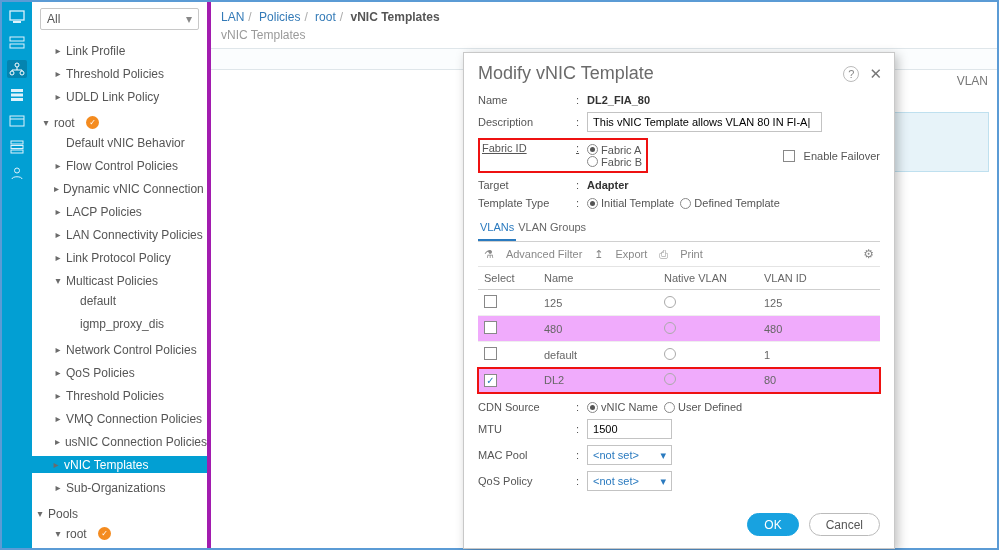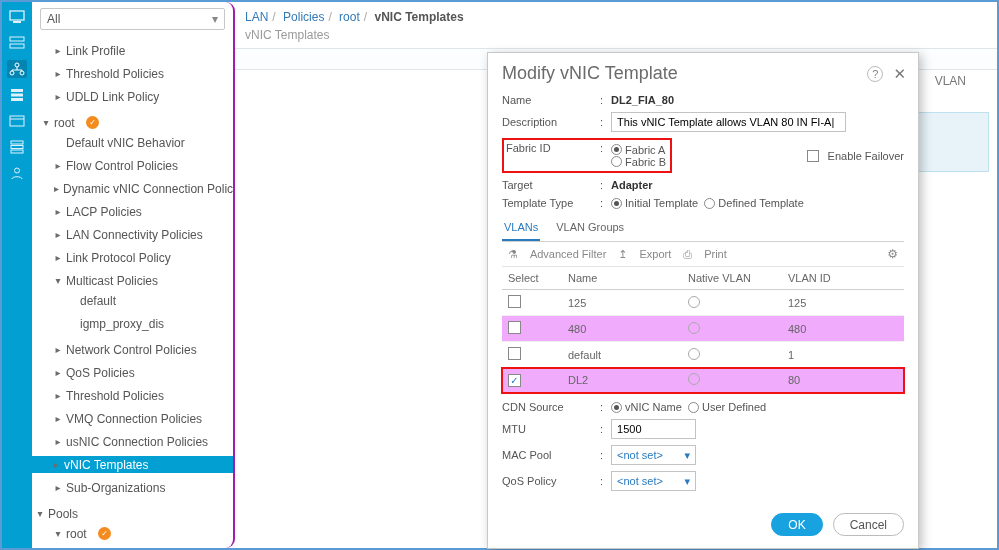--- a/index.html
+++ b/index.html
@@ -2,62 +2,62 @@
 <html><head>
 <meta charset="utf-8">
 <style>
   * { box-sizing: border-box; font-family: Arial, Helvetica, sans-serif; }
   body { margin:0; padding:0; background:#fff; width:999px; height:550px; overflow:hidden; font-size:12px; color:#555;}
   .frame { border:2px solid #5b9bd5; width:999px; height:550px; position:relative; display:flex;}
   .rail { width:30px; background:#029fd3; display:flex; flex-direction:column; align-items:center; padding-top:6px; gap:8px;}
   .rail .ico { width:20px; height:18px; display:flex; align-items:center; justify-content:center; color:#cfeaf5;}
   .rail .ico svg { display:block;}
   .rail .ico.sel { background:#0484b0; border-radius:2px;}
-  .tree { width:203px; border-right:2px solid #a21caf; overflow:hidden; background:#fff;border-radius:9px;}
+  .tree { width:179px; border-right:4px solid #a21caf; overflow:hidden; background:#fff;}
   .tree-top { padding:6px 8px;}
   .selectbox { border:1px solid #c8c8c8; border-radius:2px; height:22px; display:flex; align-items:center; justify-content:space-between; padding:0 6px; color:#555;}
   .selectbox .chev { color:#888;}
   .tree ul { list-style:none; margin:0; padding:0;}
   .tree li { padding:3px 0 3px 0; white-space:nowrap; color:#555; position:relative;}
   .row { display:flex; align-items:center; gap:4px; height:17px;}
   .caret { width:8px; text-align:center; color:#6b6b6b; font-size:10px; display:inline-block;}
   .lbl {}
   .tree li.active > .row { background:#029fd3; color:#fff; margin-left:-2px;}
   .badge-org { width:13px; height:13px; border-radius:50%; background:#f48b1f; display:inline-flex; align-items:center; justify-content:center;}
   .badge-org::after{content:"✓"; color:#fff; font-size:8px;}
   ul.d0 > li > .row { padding-left:10px; }
   ul.d1 > li > .row { padding-left:22px; }
   ul.d2 > li > .row { padding-left:36px; }
   .main { flex:1; position:relative; background:#fff;}
   .crumbs { padding:8px 10px 2px 10px; color:#555;}
   .crumbs a { color:#337ab7; text-decoration:none;}
   .crumbs .sep { color:#aaa; margin:0 4px;}
   .pagetitle { padding:2px 10px 6px 10px; color:#9a9a9a; font-size:12px;}
   .band { border-top:1px solid #dfe6ea; border-bottom:1px solid #dfe6ea; background:#fbfdfe; height:22px;}
-  .vlanhdr { position:absolute; right:31px; top:72px; color:#777; font-size:12px;}
+  .vlanhdr { position:absolute; right:9px; top:72px; color:#777; font-size:12px;}
   .fill1 { position:absolute; left:437px; right:8px; top:110px; height:60px; background:#e7f3f9; border:1px solid #bfe0ef;}
   
   .modal { position:absolute; left:252px; top:50px; width:432px; background:#fff; border:1px solid #c8c8c8; box-shadow:3px 3px 10px rgba(0,0,0,0.25); z-index:10;}
   .modal-head { display:flex; align-items:center; justify-content:space-between; padding:10px 12px 6px 14px;}
   .modal-title { font-size:18px; color:#6b6b6b; font-weight:400;}
   .modal-head .rh { display:flex; gap:10px; align-items:center;}
   .help { width:16px; height:16px; border:1px solid #bbb; border-radius:50%; display:flex; align-items:center; justify-content:center; font-size:11px; color:#888;}
   .close { font-size:15px; color:#777; cursor:pointer;}
   .modal-body { padding:4px 14px 8px 14px; max-height:452px; overflow:hidden;}
   .fr { display:flex; align-items:center; margin-bottom:6px; font-size:11px; color:#555;}
   .fr .flab { width:90px;}
   .fr .col { margin:0 8px;}
   .fr .bold { font-weight:bold; color:#333;}
   .inp { border:1px solid #c3c3c3; height:20px; width:235px; padding:0 5px; font-size:11px;}
-  .redbox { border:2px solid #e11; padding:2px 4px 2px 2px;}
+  .redbox { border:2px solid #e11; padding:2px 4px 2px 2px;text-decoration:underline;}
   .radio { display:inline-flex; align-items:center; gap:3px;}
   .rcirc { width:11px; height:11px; border:1px solid #888; border-radius:50%; display:inline-flex; align-items:center; justify-content:center;}
   .rcirc.sel::after { content:""; width:5px; height:5px; background:#555; border-radius:50%;}
   .chk { width:12px; height:12px; border:1px solid #888; display:inline-block;}
-  .tabs { border-bottom:1px solid #d0d0d0; display:flex; gap:14px; margin-top:4px;}
+  .tabs { border-bottom:1px solid #d0d0d0; display:flex; margin-top:4px;}
   .tab { padding:6px 2px 6px 2px; color:#666; font-size:11px;}
   .tab.active { color:#2a7abf; border-bottom:2px solid #2a7abf;}
   .toolbar { display:flex; align-items:center; gap:12px; padding:5px 6px; border-bottom:1px solid #e4e4e4; color:#888; font-size:11px;}
   .toolbar .sp { flex:1;}
   .gear { font-size:12px;}
   .grid { width:100%; border-collapse:collapse; font-size:11px;}
   .grid th { text-align:left; font-weight:normal; color:#666; padding:5px 6px; border-bottom:1px solid #cfcfcf;}
   .grid td { padding:5px 6px; color:#666; border-bottom:1px solid #eee;}
   .grid tr.alt td { background:#f0abfc;}
   .cbx { width:13px; height:13px; border:1px solid #888; display:inline-flex; align-items:center; justify-content:center; background:#fff;}

